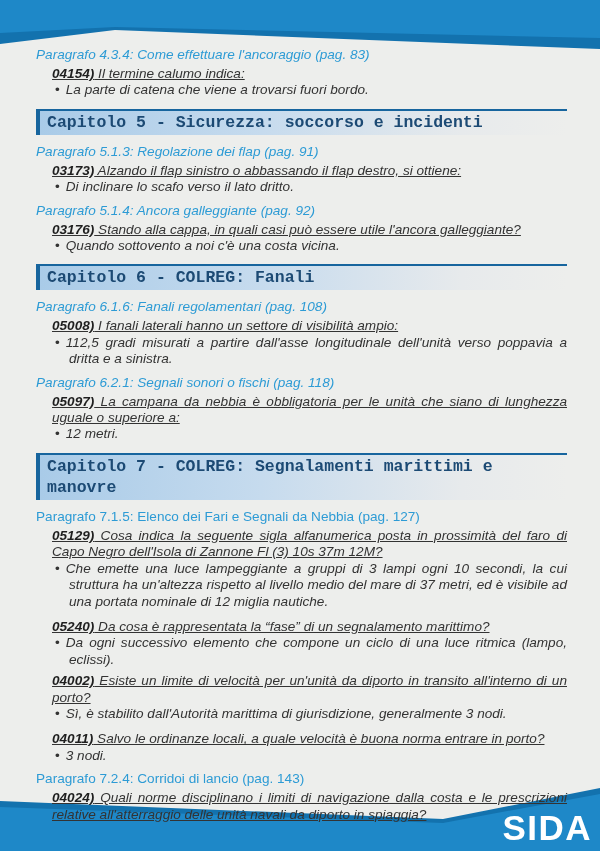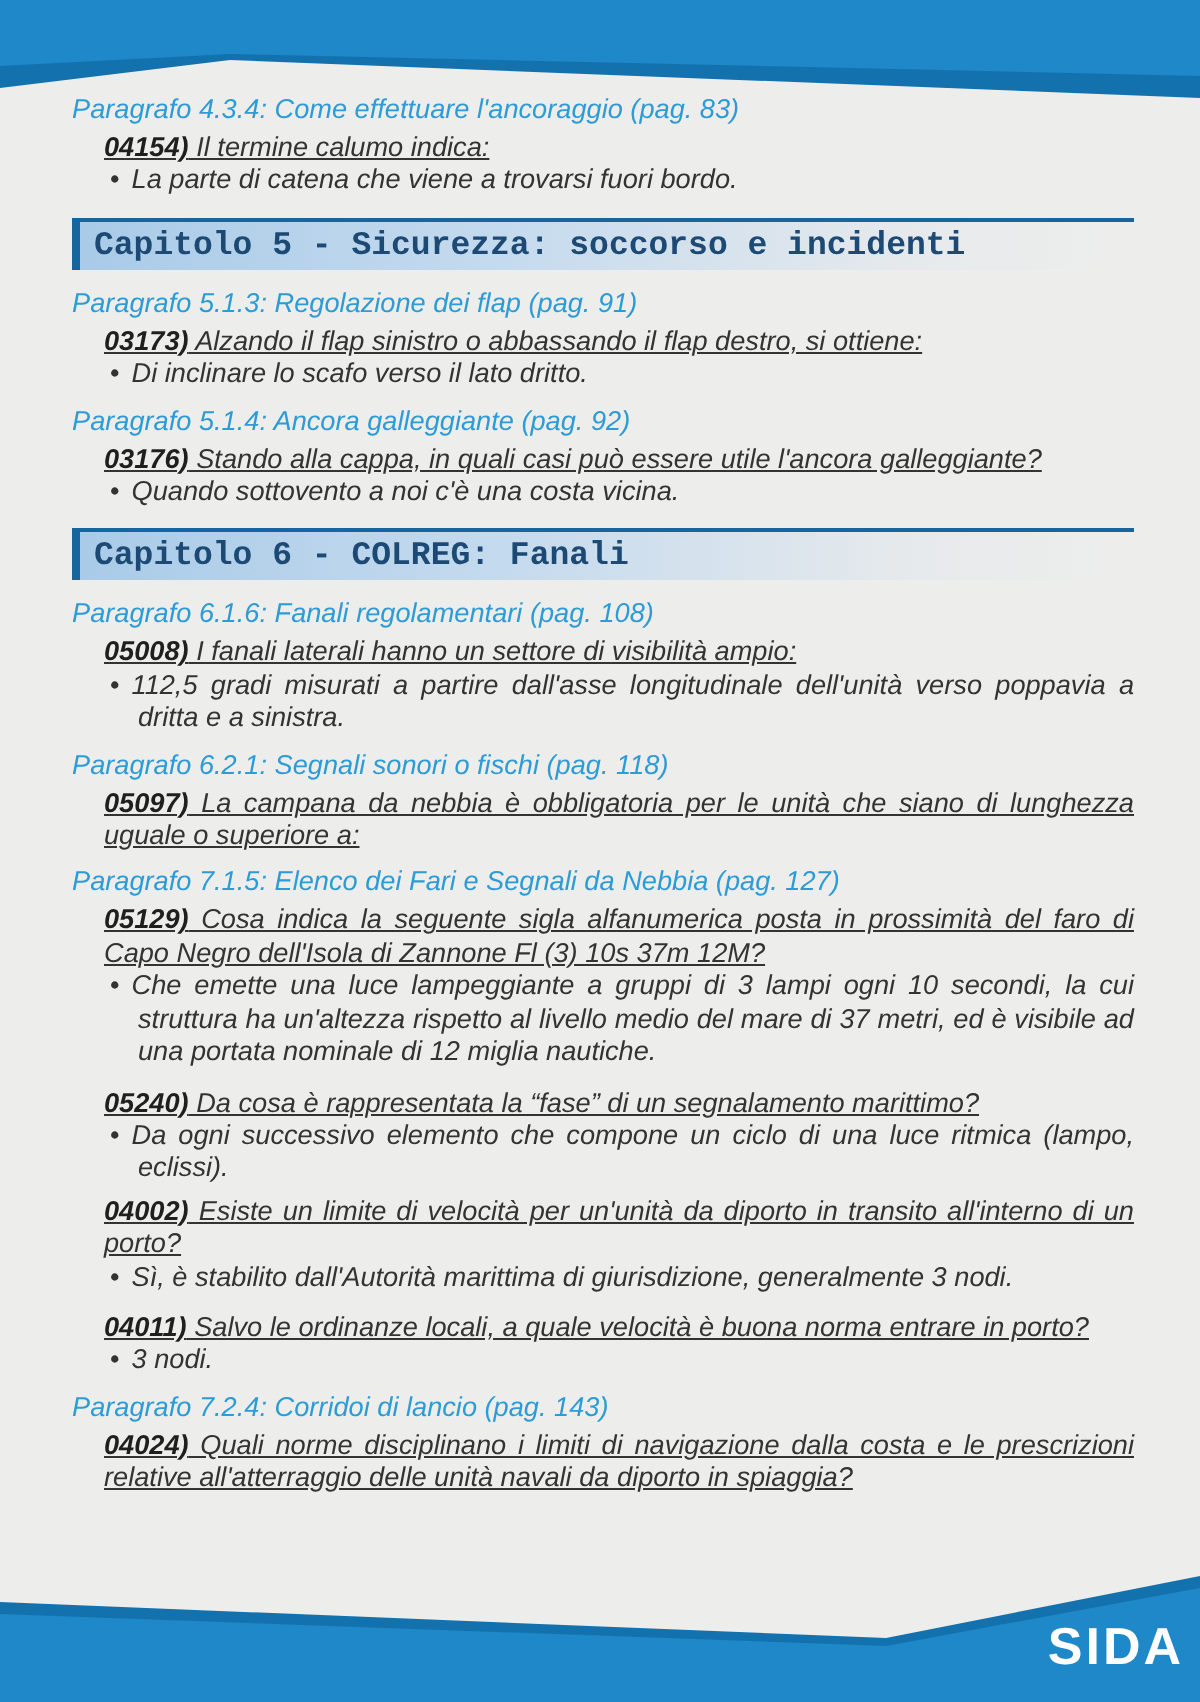--- a/index.html
+++ b/index.html
@@ -13,21 +13,21 @@
   }
   .band { position:absolute; left:0; width:600px; display:block; }
   .band.top { top:0; }
   .band.bottom { bottom:0; }
 
   .sida-logo {
     position:absolute;
     top:810px; right:8px;
     color:#ffffff;
     font-weight:bold;
-    font-size:26px;
+    font-size:35px;
     letter-spacing:1.5px;
     line-height:1;
   }
 
   .content {
     position:absolute;
     top:40px; left:36px; right:33px;
     font-size:13.6px;
     line-height:16.4px;
   }
@@ -47,21 +47,20 @@
     line-height:21px;
     padding:1px 0 2px 7px;
     font-family:Liberation Mono, monospace;
   }
 
   .para-group { margin-top:5px; }
   .para-title {
     color:var(--title-color,#2d9bd5);
     margin-top:6px;
     line-height:17px;
-    font-style:italic;
   }
   .para-title.italic { font-style:italic; }
 
   .qa { margin-left:16px; margin-top:3px; }
   .qa + .qa { margin-top:9px; }
 
   .q { text-align:justify;text-decoration:underline; }
   .q .num { font-weight:bold; font-style:italic; color:#1f1f1f; }
   .q .qt { font-style:italic; }
 
@@ -117,22 +116,24 @@
       <div class="para-title italic">Paragrafo 6.1.6: Fanali regolamentari (pag. 108)</div>
       <div class="qa">
         <div class="q"><span class="num">05008)</span><span class="qt"> I fanali laterali hanno un settore di visibilità ampio:</span></div>
         <div class="answer"><span class="bullet">•</span><span class="ans-text">112,5 gradi misurati a partire dall'asse longitudinale dell'unità verso poppavia a dritta e a sinistra.</span></div>
       </div>
     </div>
     <div class="para-group">
       <div class="para-title italic">Paragrafo 6.2.1: Segnali sonori o fischi (pag. 118)</div>
       <div class="qa">
         <div class="q"><span class="num">05097)</span><span class="qt"> La campana da nebbia è obbligatoria per le unità che siano di lunghezza uguale o superiore a:</span></div>
+        <div class="answer"><span class="bullet">•</span><span class="ans-text">12 metri.</span></div>
       </div>
     </div>
+    <div class="chapter"><span>Capitolo 7 - COLREG: Segnalamenti marittimi e manovre</span></div>
     <div class="para-group">
       <div class="para-title">Paragrafo 7.1.5: Elenco dei Fari e Segnali da Nebbia (pag. 127)</div>
       <div class="qa">
         <div class="q"><span class="num">05129)</span><span class="qt"> Cosa indica la seguente sigla alfanumerica posta in prossimità del faro di Capo Negro dell'Isola di Zannone Fl (3) 10s 37m 12M?</span></div>
         <div class="answer"><span class="bullet">•</span><span class="ans-text">Che emette una luce lampeggiante a gruppi di 3 lampi ogni 10 secondi, la cui struttura ha un'altezza rispetto al livello medio del mare di 37 metri, ed è visibile ad una portata nominale di 12 miglia nautiche.</span></div>
       </div>
       <div class="qa">
         <div class="q"><span class="num">05240)</span><span class="qt"> Da cosa è rappresentata la “fase” di un segnalamento marittimo?</span></div>
         <div class="answer"><span class="bullet">•</span><span class="ans-text">Da ogni successivo elemento che compone un ciclo di una luce ritmica (lampo, eclissi).</span></div>
       </div>

